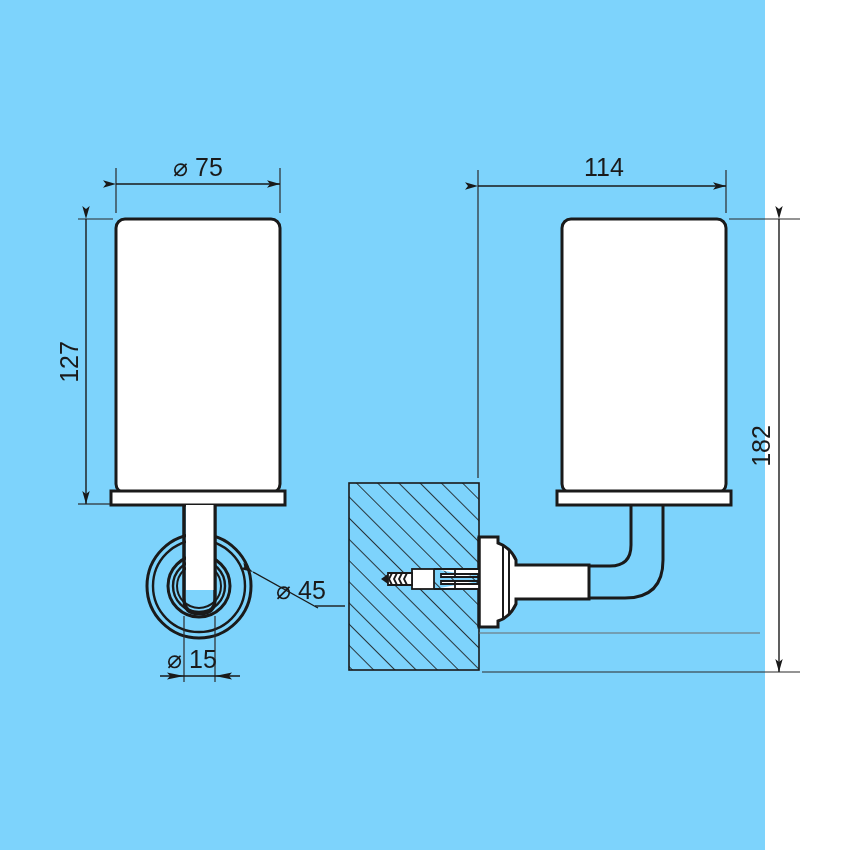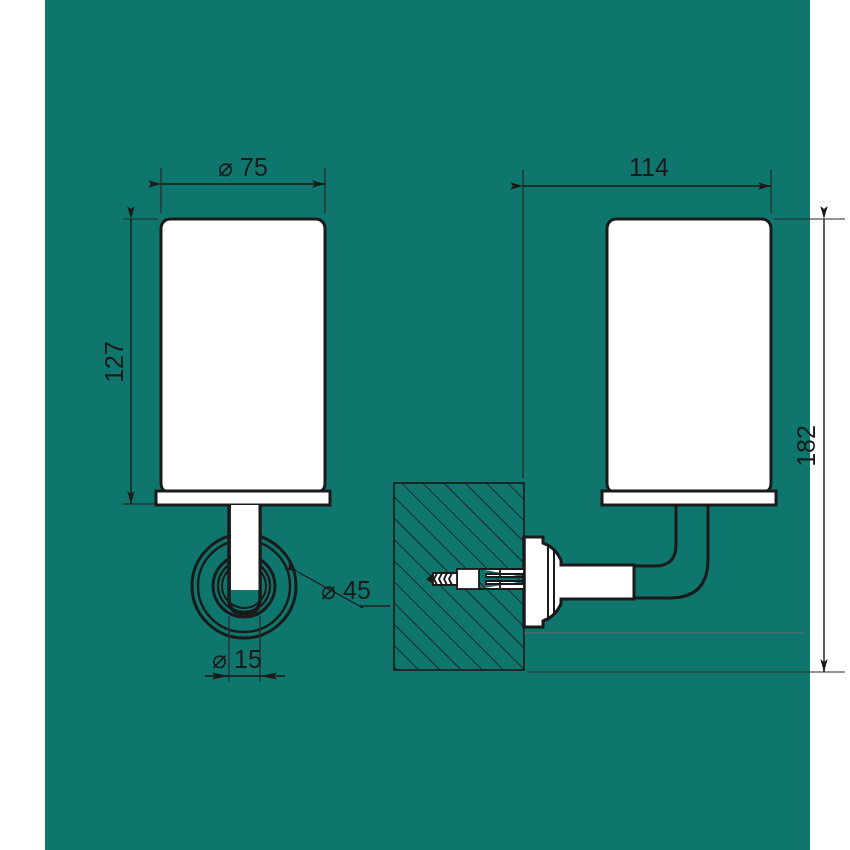--- a/index.html
+++ b/index.html
@@ -1,18 +1,18 @@
 <!DOCTYPE html>
 <html><head>
 <meta charset="utf-8">
 <style>
   html,body{margin:0;padding:0;background:#ffffff;}
   body{width:850px;height:850px;overflow:hidden;
        font-family:"Liberation Sans", sans-serif;}
-  #sheet{position:relative;width:765px;height:850px;background:#0f766e;margin-left:45px;}
+  #sheet{position:relative;width:765px;height:850px;background:#7dd3fc;}
   svg{display:block;}
   .dimtext{font-family:"Liberation Sans", sans-serif;font-size:25px;fill:#1a1a1a;}
 </style>
 </head>
 <body>
 
 <div id="sheet">
 <svg width="850" height="850" viewBox="0 0 850 850">
 
   <defs>

